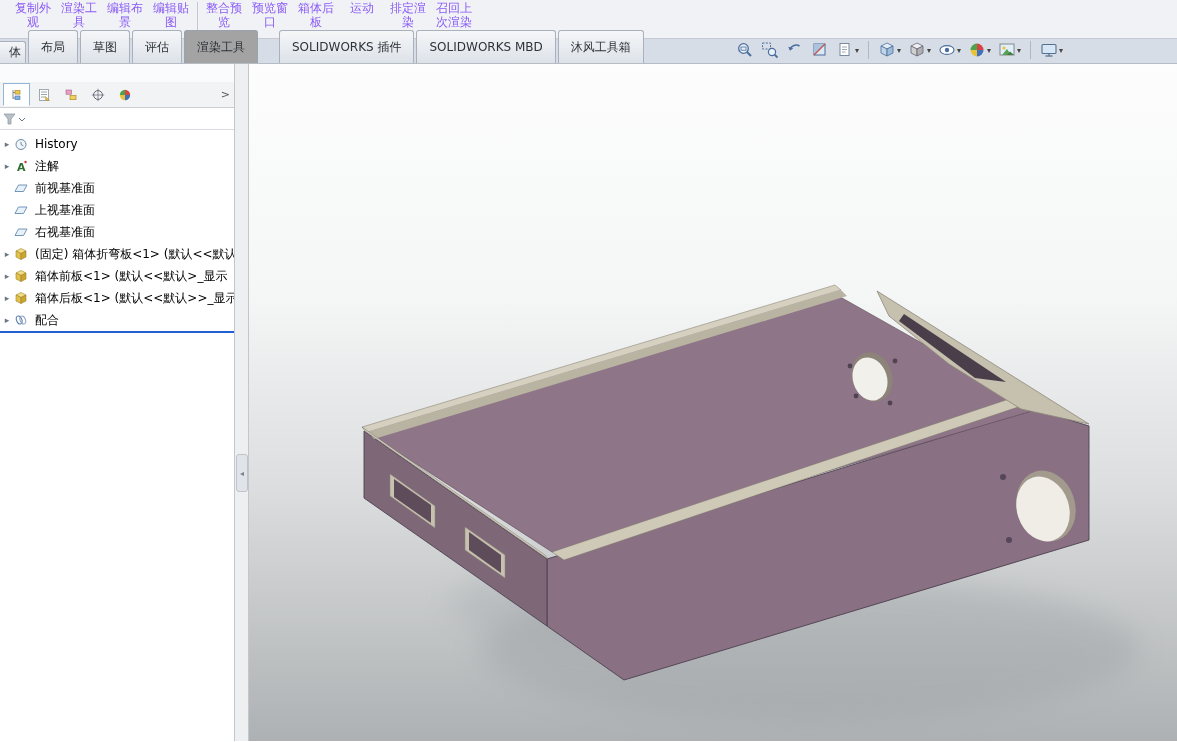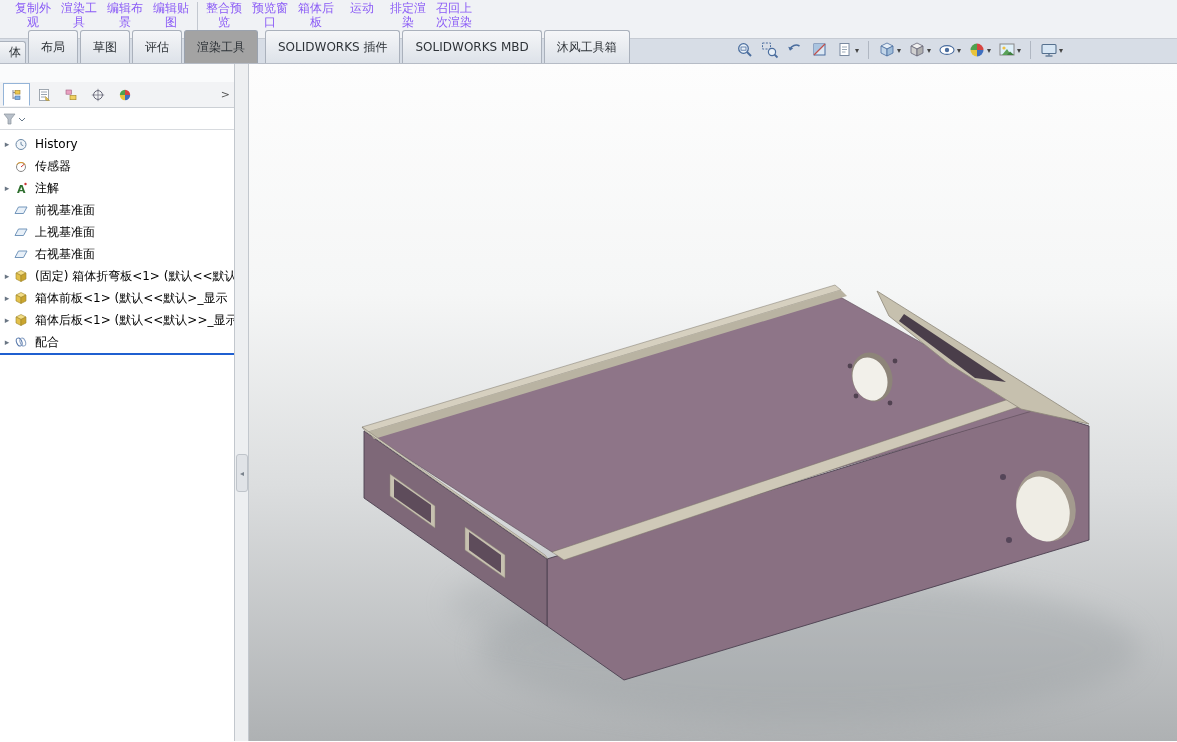--- a/index.html
+++ b/index.html
@@ -17,21 +17,21 @@
   
   .tabband { height:25px; background:#d7dde6; border-bottom:1px solid #b6bcc6;
     display:flex; align-items:flex-end; padding-left:0; position:relative; }
   .tab { height:22px; display:flex; align-items:center; padding:16px 12px;
     font-size:12px; color:#2e3338; background:linear-gradient(#f5f6f8,#dde2e9);
     border:1px solid #aab1bc; border-bottom:none; border-radius:3px 3px 0 0;
     margin-right:2px; white-space:nowrap; }
   .tab.partial { width:26px; padding:0 4px 0 2px; justify-content:flex-end;
     border-left:none; border-radius:0 3px 0 0; overflow:hidden; }
   .tab.active { background:#a3a3a3; height:24px; border-color:#9aa2ae; font-weight:normal; }
-  .tab.group-gap { margin-left:5px;align-items:center; }
+  .tab.group-gap { margin-left:19px;align-items:center; }
 
   
   .viewtools { position:absolute; right:112px; top:1px; display:flex;
     align-items:center; gap:3px; }
   .vt-btn { display:flex; align-items:center; padding:1px 2px; border-radius:2px; }
   .vt-caret { font-size:8px; color:#3c4document4; color:#444; margin-left:1px; }
   .vt-sep { width:1px; height:18px; background:#b0b7c2; margin:0 4px; }
 
   
   .main { display:flex; height:677px; }
@@ -264,31 +264,20 @@
         <span class="arr">▸</span>
         <span class="ticon">
           <svg width="14" height="14">
               <circle cx="7" cy="7.5" r="5" fill="#f2f6fa" stroke="#6a88a6"></circle>
               <path d="M7 4.8 V7.5 L9.3 8.8" stroke="#6a88a6" fill="none"></path>
             </svg>
         </span>
         <span class="tlabel">History</span>
       </div>
 
-      <div class="trow">
-        <span class="arr"></span>
-        <span class="ticon">
-          <svg width="14" height="14">
-              <circle cx="7" cy="8" r="4.5" fill="#fff" stroke="#888"></circle>
-              <path d="M7 8 L10 5.4" stroke="#c33"></path>
-              <path d="M2.6 5.6 A5.6 5.6 0 0 1 11.4 5.6" stroke="#e09a2a" fill="none"></path>
-            </svg>
-        </span>
-        <span class="tlabel">传感器</span>
-      </div>
 
       <div class="trow">
         <span class="arr">▸</span>
         <span class="ticon">
           <svg width="14" height="14">
               <text x="3" y="11.5" font-size="11" font-weight="bold" fill="#2e6e2e">A</text>
               <circle cx="11.5" cy="3" r="1.2" fill="#c33"></circle>
             </svg>
         </span>
         <span class="tlabel">注解</span>

